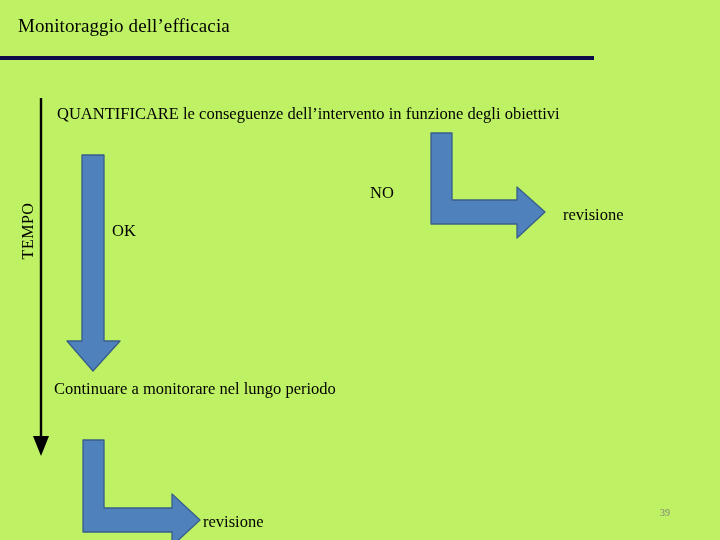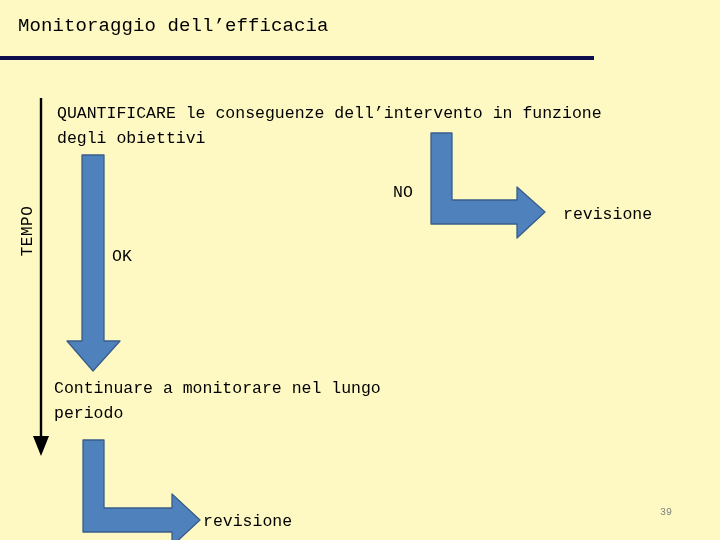--- a/index.html
+++ b/index.html
@@ -4,23 +4,23 @@
 <style>
   html, body {
     margin: 0;
     padding: 0;
     background: #ffffff;
   }
   #slide {
     position: relative;
     width: 720px;
     height: 540px;
-    background: #fef9c3;
+    background: #bef264;
     overflow: hidden;
-    font-family: Liberation Mono, monospace;
+    font-family: Liberation Serif, serif;
     color: #000000;
   }
 
   
   #slide-title {
     position: absolute;
     left: 18px;
     top: 14px;
     font-size: 19px;
     line-height: 24px;
@@ -55,22 +55,22 @@
     width: 340px;
   }
 
   .inline-label {
     position: absolute;
     font-size: 16.5px;
     line-height: 20px;
     color: #000000;
     white-space: nowrap;
   }
-  #label-no       { left: 393px; top: 183px; }
-  #label-ok       { left: 112px; top: 247px; }
+  #label-no       { left: 370px; top: 183px; }
+  #label-ok       { left: 112px; top: 221px; }
   #label-rev-top  { left: 563px; top: 205px; }
   #label-rev-bot  { left: 203px; top: 512px; }
 
   
   #tempo-label {
     position: absolute;
     left: -7px;
     top: 222px;
     width: 70px;
     font-size: 16px;

